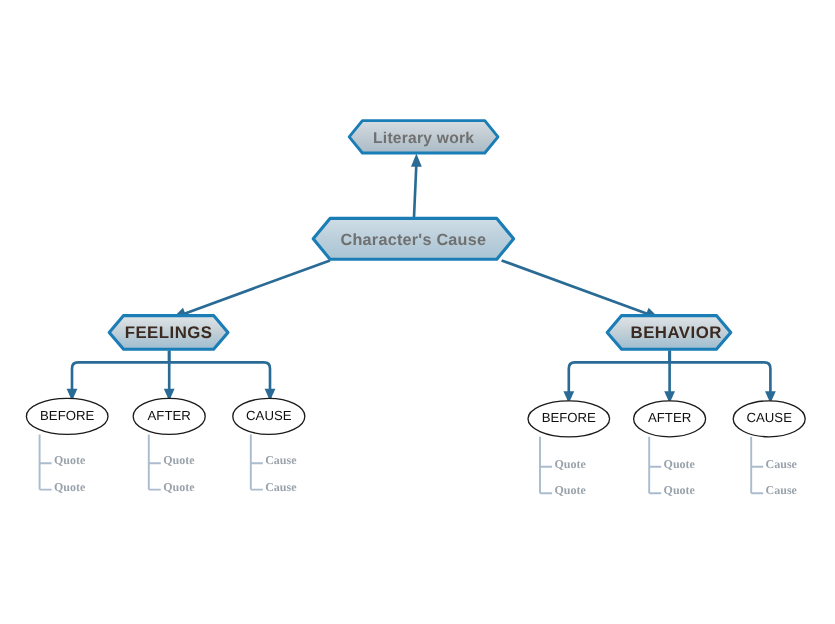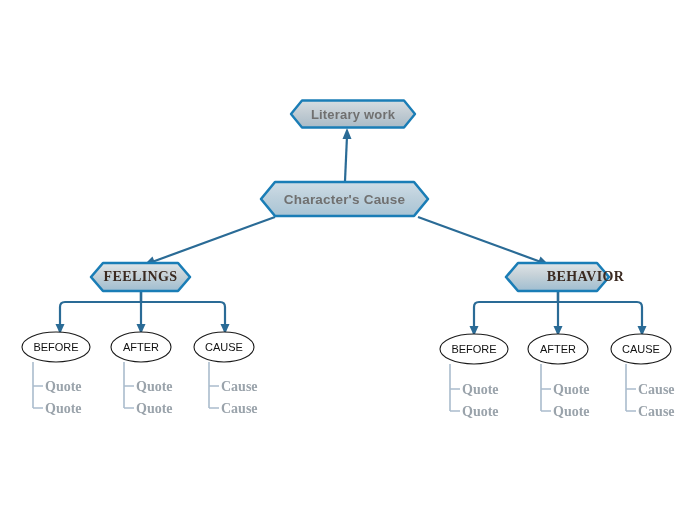--- a/index.html
+++ b/index.html
@@ -32,38 +32,37 @@
   }
   .hex-label.topic {
     color: #707070;
     font-size: 13px;
     letter-spacing: 0.2px;
   }
   .hex-label.branch {
     color: #3b2a21;
     font-size: 14px;
     letter-spacing: 0.4px;
-    font-family: Liberation Serif, serif;
   }
   .ellipse-label {
     position: absolute;
     display: flex;
     align-items: center;
     justify-content: center;
     font-weight: normal;
     font-size: 11px;
     color: #101010;
     white-space: nowrap;
     pointer-events: none;
   }
   .leaf-label {
     position: absolute;
     font-family: "Liberation Serif", serif;
     font-weight: bold;
-    font-size: 14px;
+    font-size: 10px;
     color: #9aa3ab;
     white-space: nowrap;
     pointer-events: none;
   }
 </style>
 </head>
 <body>
 
 <svg id="canvas" viewBox="0 0 696 520" xmlns="http://www.w3.org/2000/svg">
   <defs>
@@ -156,21 +155,21 @@
   <ellipse cx="558" cy="349" rx="30" ry="15" fill="#ffffff" stroke="#1a1a1a" stroke-width="1.1"></ellipse>
   <ellipse cx="641" cy="349" rx="30" ry="15" fill="#ffffff" stroke="#1a1a1a" stroke-width="1.1"></ellipse>
 </svg>
 
 <div class="hex-label topic" style="left:291px; top:100px; width:124px; height:28px;">Literary work</div>
 
 <div class="hex-label topic" style="left:261px; top:182px; width:167px; height:34px; font-size:13.5px;">Character's Cause</div>
 
 <div class="hex-label branch" style="left:91px; top:263px; width:99px; height:28px;">FEELINGS</div>
 
-<div class="hex-label branch" style="left:534px; top:263px; width:103px; height:28px;">BEHAVIOR</div>
+<div class="hex-label branch" style="left:512px; top:263px; width:103px; height:28px;">BEHAVIOR</div>
 
 <div class="ellipse-label" style="left:22px; top:332px; width:68px; height:30px;">BEFORE</div>
 <div class="ellipse-label" style="left:111px; top:332px; width:60px; height:30px;">AFTER</div>
 <div class="ellipse-label" style="left:194px; top:332px; width:60px; height:30px;">CAUSE</div>
 
 <div class="ellipse-label" style="left:440px; top:334px; width:68px; height:30px;">BEFORE</div>
 <div class="ellipse-label" style="left:528px; top:334px; width:60px; height:30px;">AFTER</div>
 <div class="ellipse-label" style="left:611px; top:334px; width:60px; height:30px;">CAUSE</div>
 
 <div class="leaf-label" style="left:45px; top:379px;">Quote</div>

